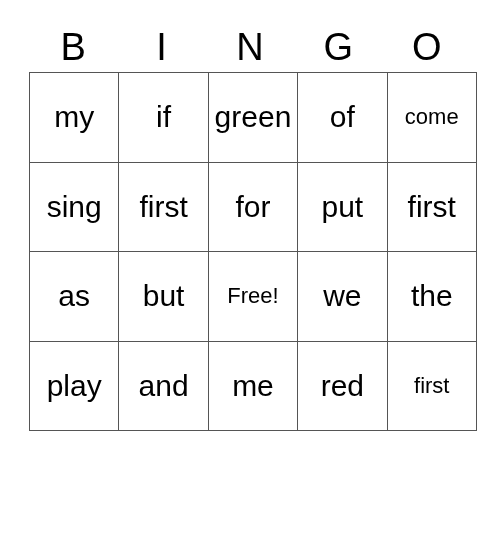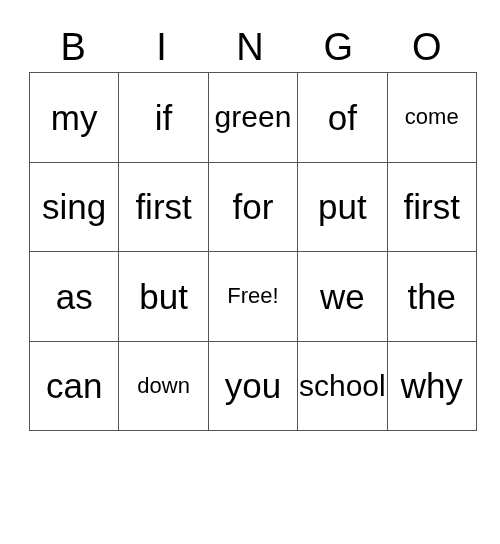--- a/index.html
+++ b/index.html
@@ -52,21 +52,21 @@
     height: 88.5px;
     border: 1px solid #555555;
     text-align: center;
     vertical-align: middle;
     padding: 0;
     overflow: hidden;
     white-space: nowrap;
   }
   .cell-text {
     display: block;
-    font-size: 35px;
+    font-size: 30px;
     line-height: 1;
     color: #000000;
   }
   
   .cell-text.shrink-1 { font-size: 22px; }
   .cell-text.shrink-2 { font-size: 30px; }
 </style>
 </head>
 <body>
 
@@ -128,31 +128,31 @@
           </td>
         <td>
             <span class="cell-text">we</span>
           </td>
         <td>
             <span class="cell-text">the</span>
           </td>
       </tr>
       <tr>
         <td>
-            <span class="cell-text">can</span>
+            <span class="cell-text">play</span>
           </td>
         <td>
-            <span class="cell-text shrink-1">down</span>
+            <span class="cell-text">and</span>
           </td>
         <td>
-            <span class="cell-text">you</span>
+            <span class="cell-text">me</span>
           </td>
         <td>
-            <span class="cell-text shrink-2">school</span>
+            <span class="cell-text">red</span>
           </td>
         <td>
-            <span class="cell-text">why</span>
+            <span class="cell-text shrink-1">first</span>
           </td>
       </tr>
     </tbody>
   </table>
 
 </div>
 
 </body></html>

